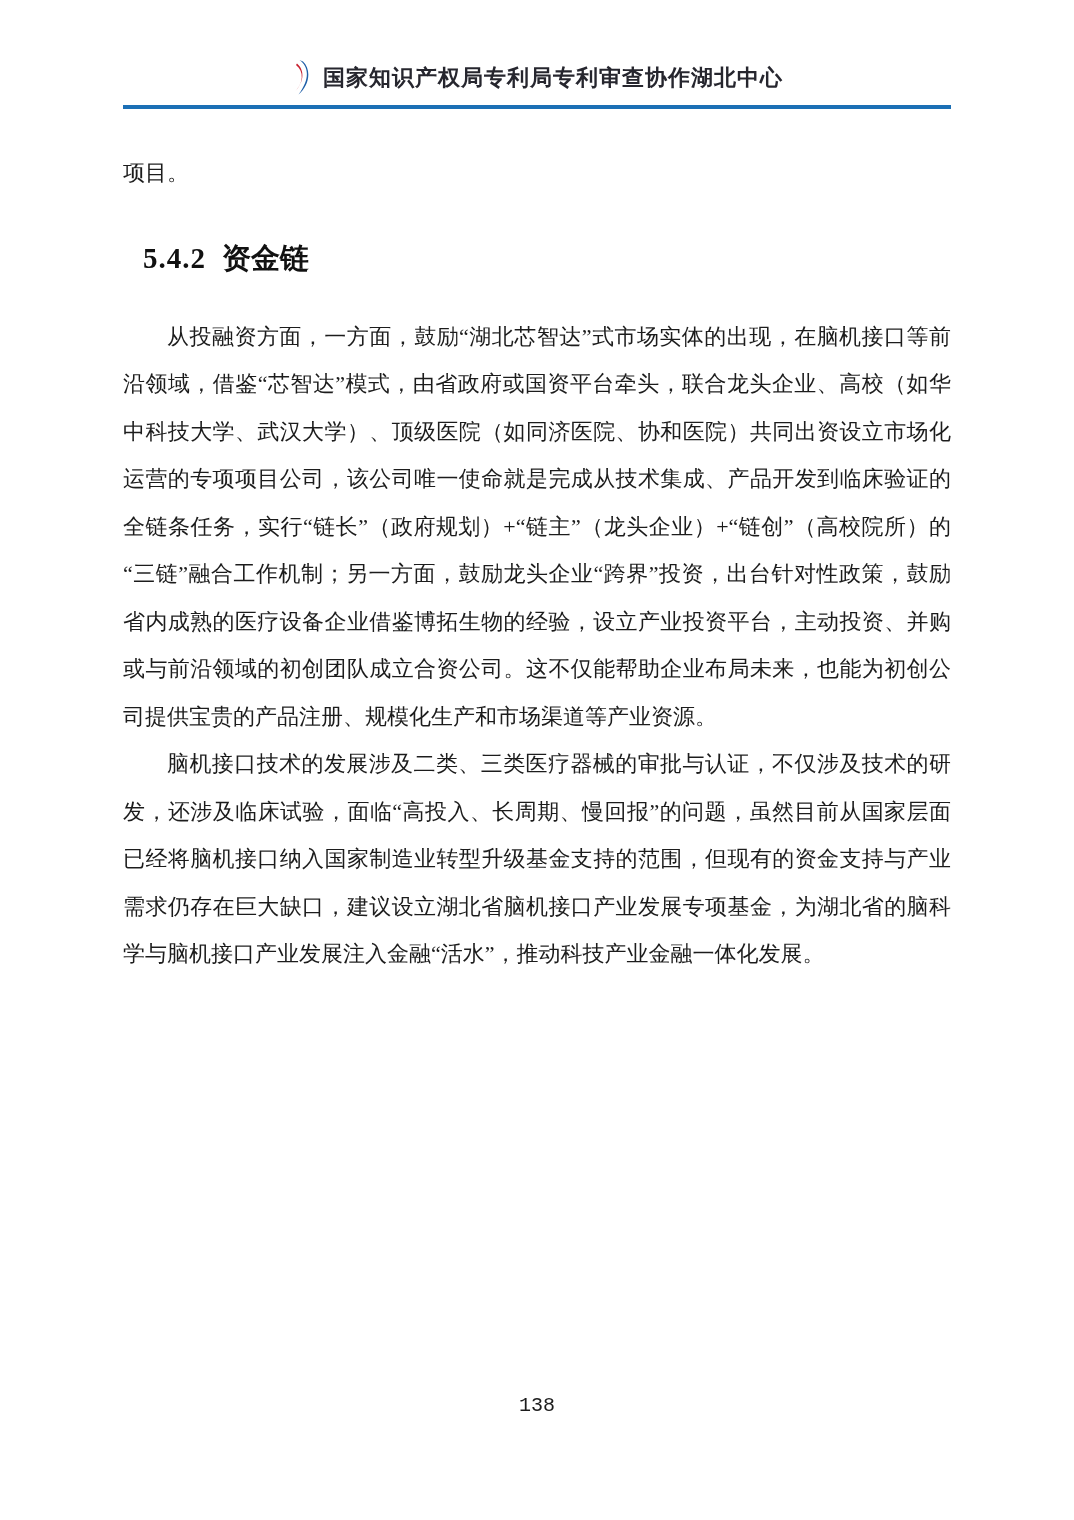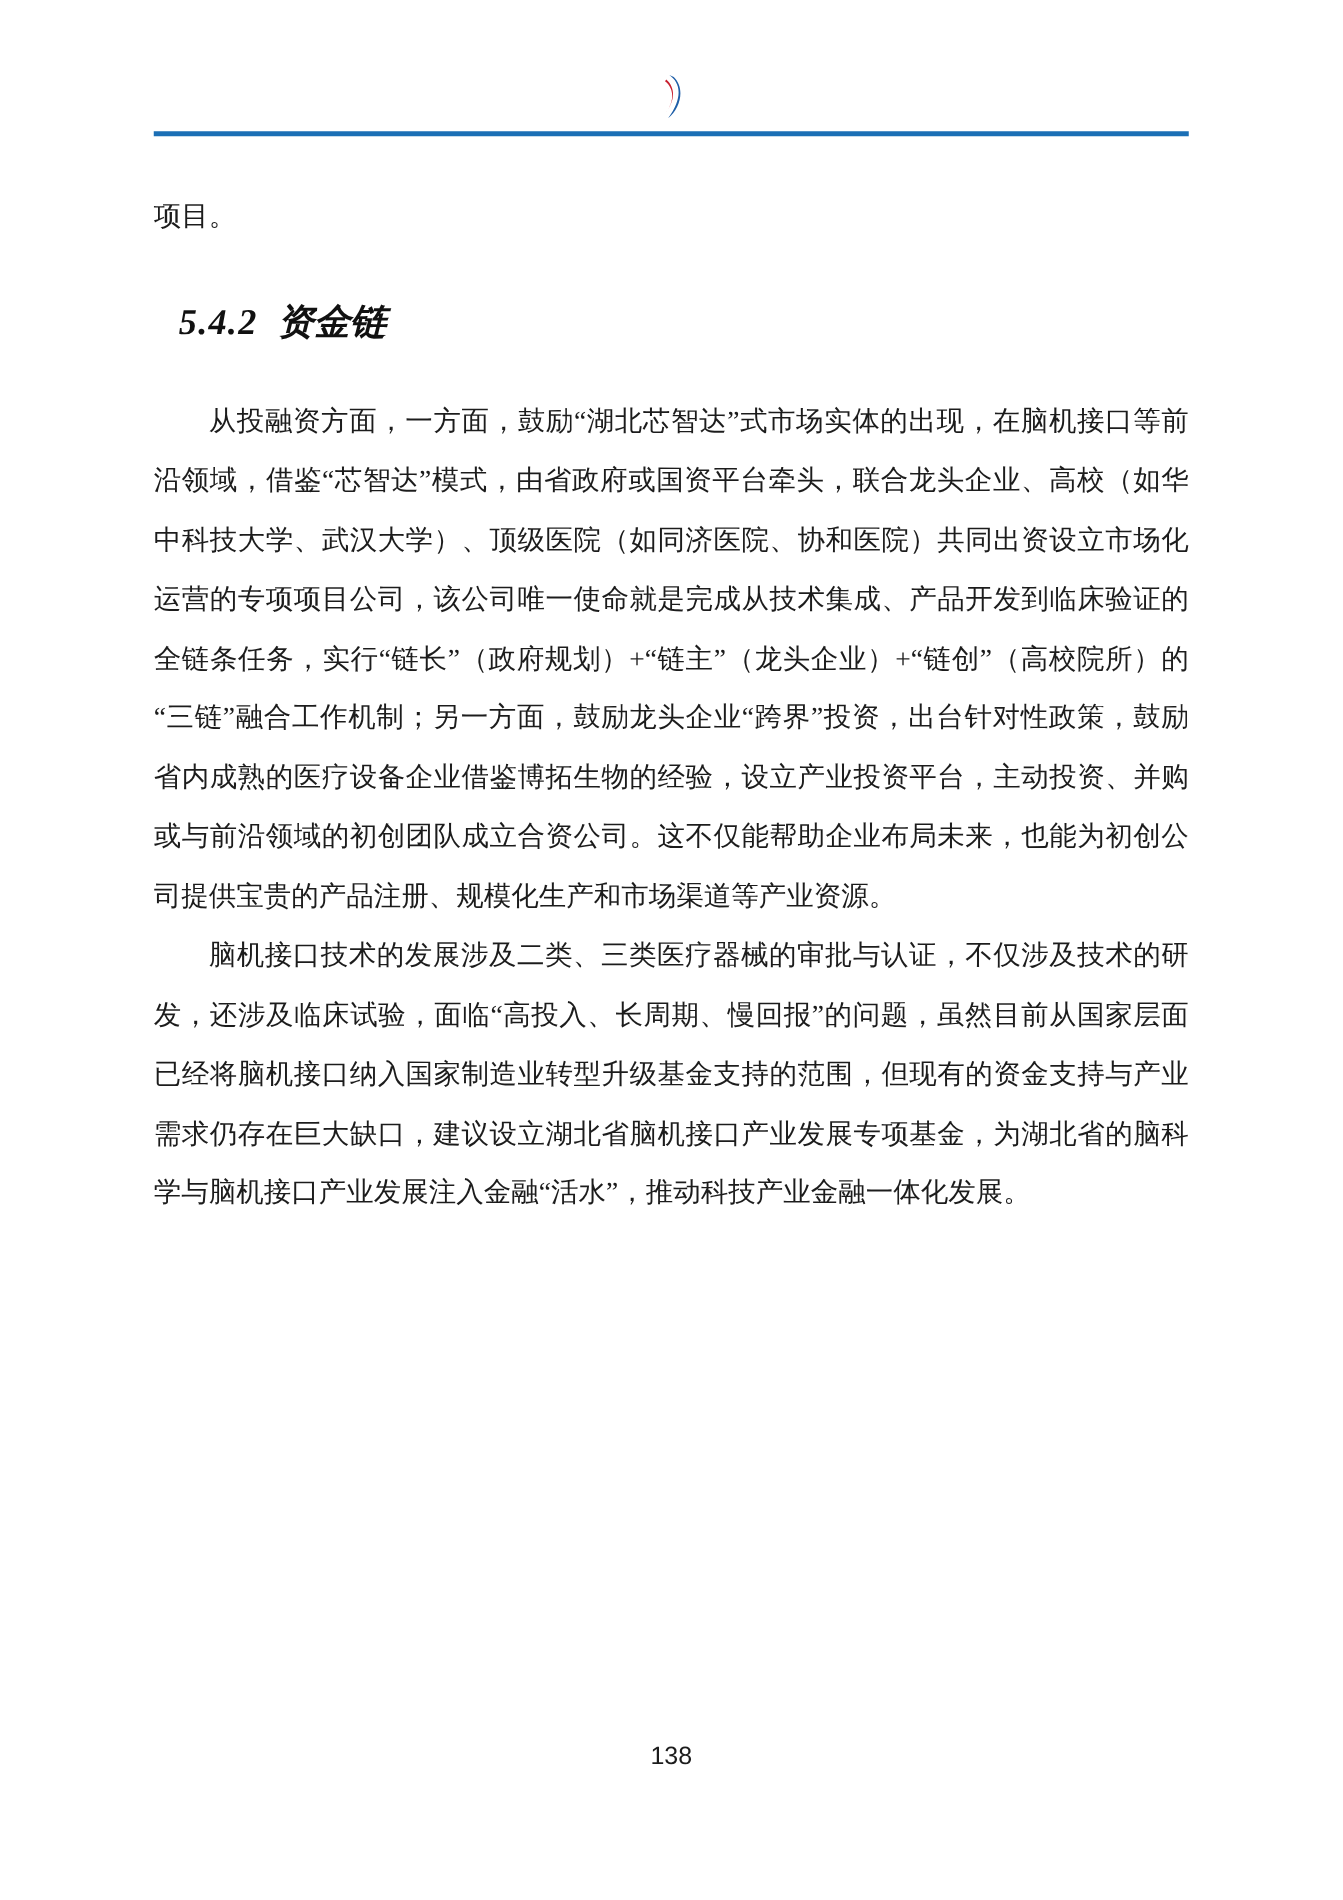--- a/index.html
+++ b/index.html
@@ -61,51 +61,51 @@
   .content p.indent {
     text-indent: 2em;
   }
   .section-heading {
     margin: 42px 0 36px 20px;
     font-size: 29px;
     line-height: 38px;
     font-weight: bold;
     color: #111111;
     font-family: "Liberation Serif", "DejaVu Serif", serif;
-    font-style: italic;
   }
   .section-heading .heading-number {
     margin-right: 16px;
     letter-spacing: 1px;
   }
   
   .footer {
     position: absolute;
     left: 0;
     right: 0;
     top: 1394px;
     text-align: center;
   }
   .page-number {
     font-size: 20px;
     color: #1c1c1c;
-    font-family: Liberation Sans, sans-serif;
+    font-family: Liberation Mono, monospace;
   }
 </style>
 </head>
 <body>
 
 <div class="page">
 
   <div class="header-wrap">
     <div class="header-row">
       <svg class="header-logo" viewBox="0 0 20 36" xmlns="http://www.w3.org/2000/svg" aria-hidden="true">
         <path class="logo-blue" d="M8.5,0 C17.5,6.5 19.5,18 7.5,34.5 C18,26 21,10 12,1.5 Z"></path>
         <path class="logo-red" d="M6,3.5 C13,9.5 14,20.5 4.5,31 C12,23.5 13.5,11.5 5,5 Z"></path>
       </svg>
+      <div class="header-title">国家知识产权局专利局专利审查协作湖北中心</div>
     </div>
   </div>
 
   <div class="content">
 
     <p>项目。</p>
 
 
     <h2 class="section-heading">
       <span class="heading-number">5.4.2</span><span>资金链</span>

